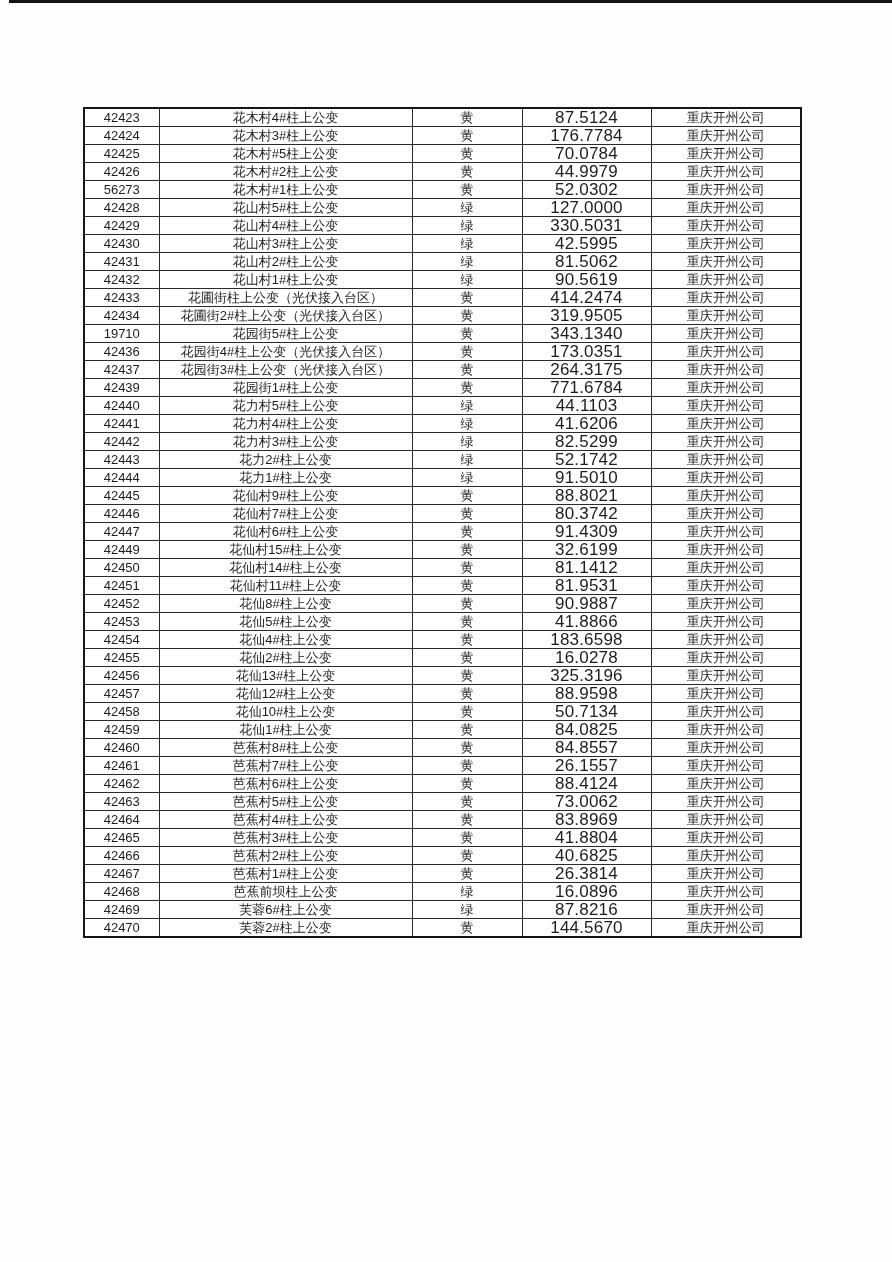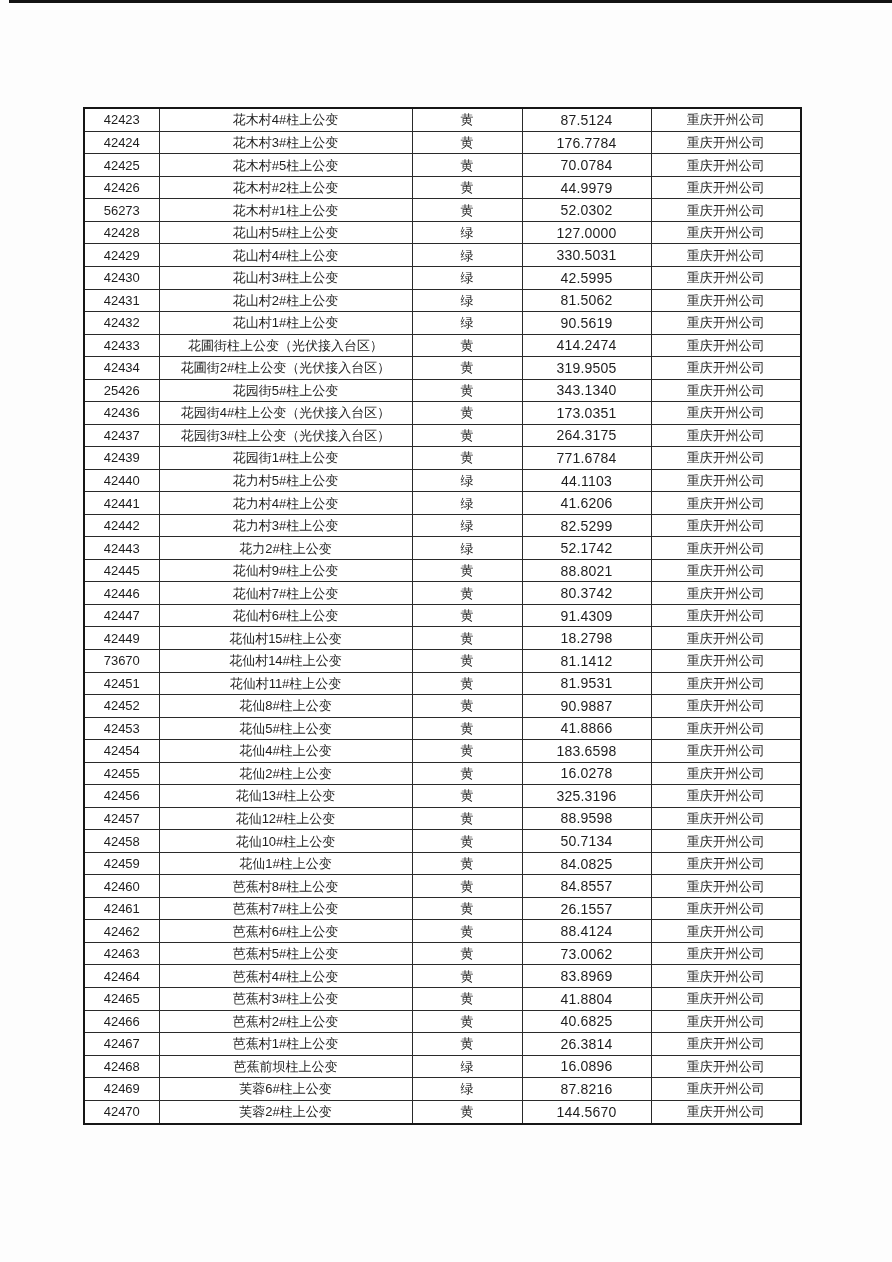--- a/index.html
+++ b/index.html
@@ -20,39 +20,39 @@
     left: 9px;
     right: 0;
     height: 3px;
     background: #131313;
   }
   table.data-table {
     position: absolute;
     left: 83px;
     top: 107px;
     width: 717px;
-    height: 1018px;
+    height: 723px;
     border-collapse: collapse;
     table-layout: fixed;
     border: 2px solid #161616;
     background: #ffffff;
   }
   table.data-table td {
     border: 1px solid #2a2a2a;
     text-align: center;
     vertical-align: middle;
     font-size: 13px;
     line-height: 1;
     color: #1d1d1d;
     padding: 0;
     white-space: nowrap;
     overflow: hidden;
   }
   table.data-table td.cell-value {
-    font-size: 14px;
+    font-size: 17px;
     letter-spacing: 0.2px;
   }
 </style>
 </head>
 <body>
 
 <div class="page">
   <div class="top-edge-line"></div>
 
   <table class="data-table">
@@ -142,21 +142,21 @@
           <td class="cell-company">重庆开州公司</td>
         </tr>
         <tr>
           <td class="cell-id">42434</td>
           <td class="cell-name">花圃街2#柱上公变（光伏接入台区）</td>
           <td class="cell-status_color">黄</td>
           <td class="cell-value">319.9505</td>
           <td class="cell-company">重庆开州公司</td>
         </tr>
         <tr>
-          <td class="cell-id">25426</td>
+          <td class="cell-id">19710</td>
           <td class="cell-name">花园街5#柱上公变</td>
           <td class="cell-status_color">黄</td>
           <td class="cell-value">343.1340</td>
           <td class="cell-company">重庆开州公司</td>
         </tr>
         <tr>
           <td class="cell-id">42436</td>
           <td class="cell-name">花园街4#柱上公变（光伏接入台区）</td>
           <td class="cell-status_color">黄</td>
           <td class="cell-value">173.0351</td>
@@ -198,20 +198,27 @@
           <td class="cell-company">重庆开州公司</td>
         </tr>
         <tr>
           <td class="cell-id">42443</td>
           <td class="cell-name">花力2#柱上公变</td>
           <td class="cell-status_color">绿</td>
           <td class="cell-value">52.1742</td>
           <td class="cell-company">重庆开州公司</td>
         </tr>
         <tr>
+          <td class="cell-id">42444</td>
+          <td class="cell-name">花力1#柱上公变</td>
+          <td class="cell-status_color">绿</td>
+          <td class="cell-value">91.5010</td>
+          <td class="cell-company">重庆开州公司</td>
+        </tr>
+        <tr>
           <td class="cell-id">42445</td>
           <td class="cell-name">花仙村9#柱上公变</td>
           <td class="cell-status_color">黄</td>
           <td class="cell-value">88.8021</td>
           <td class="cell-company">重庆开州公司</td>
         </tr>
         <tr>
           <td class="cell-id">42446</td>
           <td class="cell-name">花仙村7#柱上公变</td>
           <td class="cell-status_color">黄</td>
@@ -222,25 +229,25 @@
           <td class="cell-id">42447</td>
           <td class="cell-name">花仙村6#柱上公变</td>
           <td class="cell-status_color">黄</td>
           <td class="cell-value">91.4309</td>
           <td class="cell-company">重庆开州公司</td>
         </tr>
         <tr>
           <td class="cell-id">42449</td>
           <td class="cell-name">花仙村15#柱上公变</td>
           <td class="cell-status_color">黄</td>
-          <td class="cell-value">18.2798</td>
-          <td class="cell-company">重庆开州公司</td>
-        </tr>
-        <tr>
-          <td class="cell-id">73670</td>
+          <td class="cell-value">32.6199</td>
+          <td class="cell-company">重庆开州公司</td>
+        </tr>
+        <tr>
+          <td class="cell-id">42450</td>
           <td class="cell-name">花仙村14#柱上公变</td>
           <td class="cell-status_color">黄</td>
           <td class="cell-value">81.1412</td>
           <td class="cell-company">重庆开州公司</td>
         </tr>
         <tr>
           <td class="cell-id">42451</td>
           <td class="cell-name">花仙村11#柱上公变</td>
           <td class="cell-status_color">黄</td>
           <td class="cell-value">81.9531</td>

